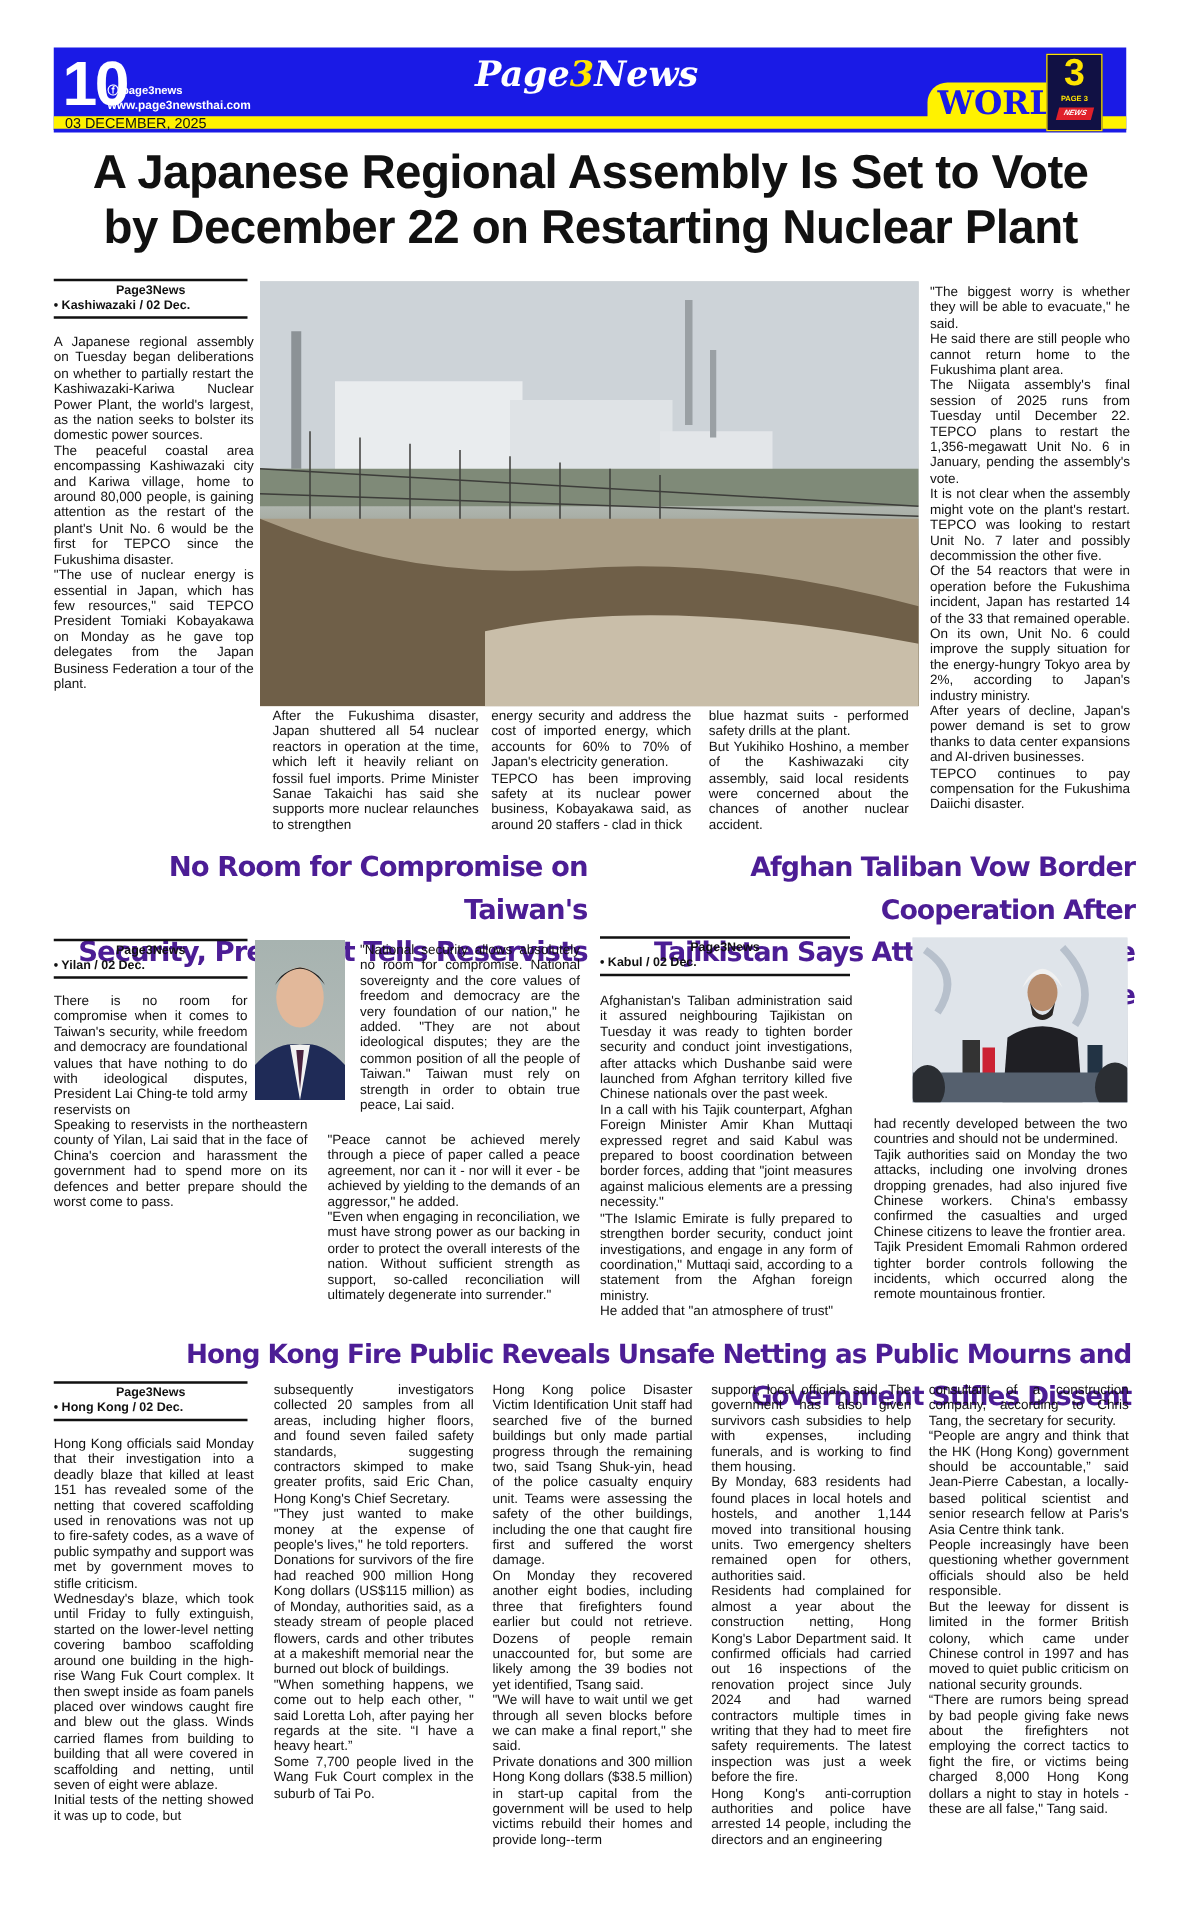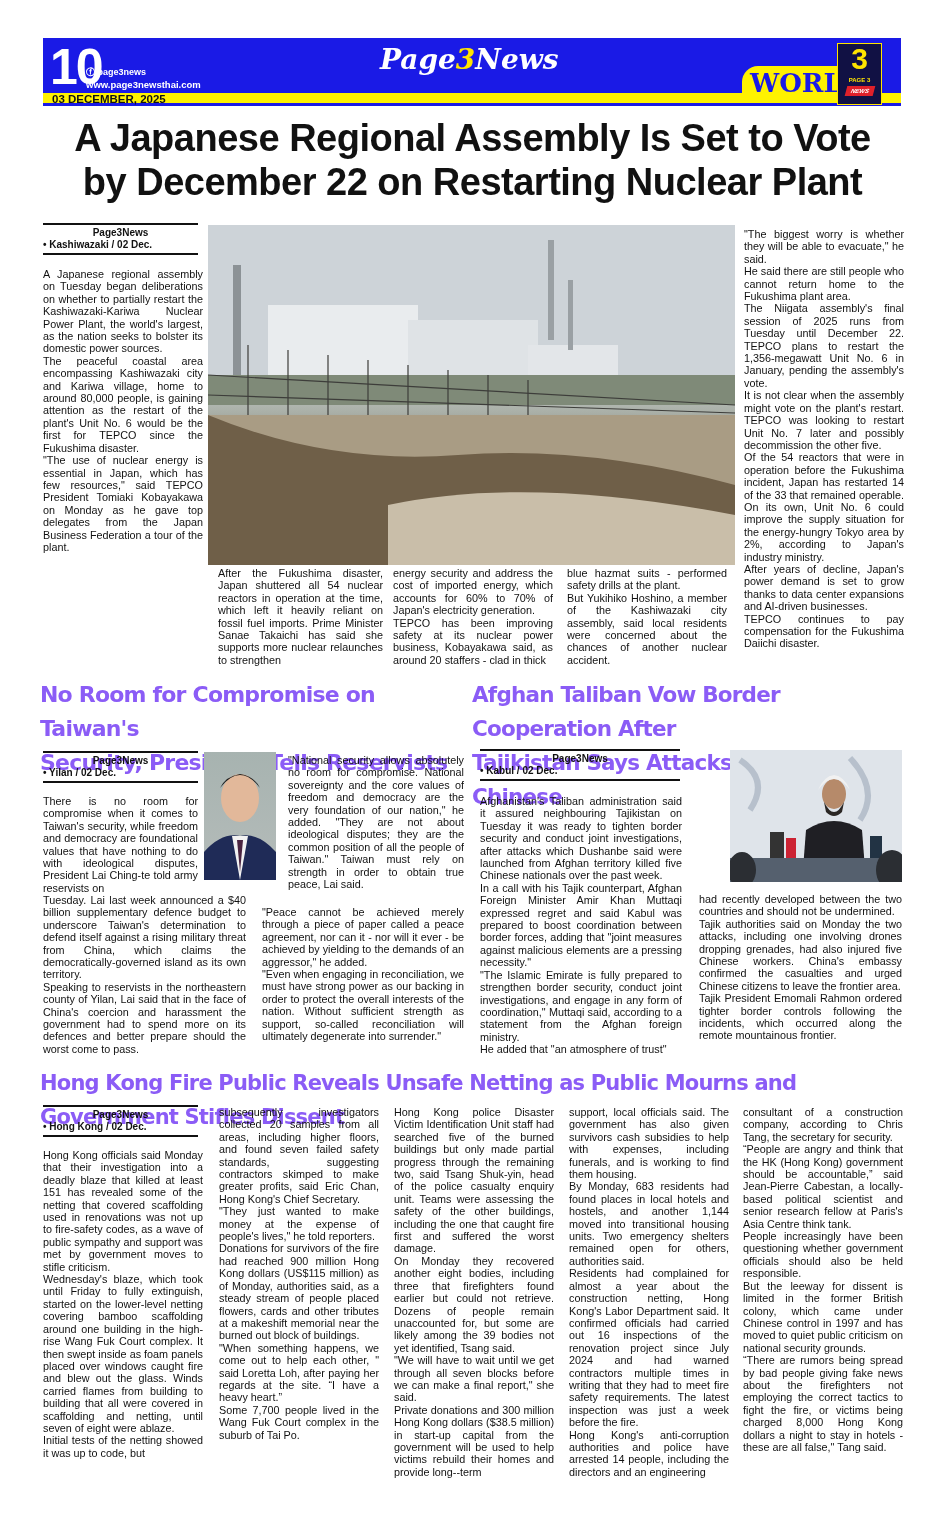--- a/index.html
+++ b/index.html
@@ -7,31 +7,31 @@
 body{position:relative;font-family:"Liberation Sans",sans-serif;color:#111}
 .abs{position:absolute}
 
 #mast{left:43px;top:38px;width:858px;height:66px;background:#1a1ae6}
 #mast-yellow{left:43px;top:93px;width:858px;height:11px;background:#fff200}
 #mast-wave{left:742px;top:66px;width:100px;height:38px;background:#fff200;border-top-left-radius:16px}
 #mast-rule{left:43px;top:103px;width:858px;height:3px;background:#1a1ae6}
 #page-num{left:50px;top:38px;font-size:50px;font-weight:bold;color:#fff;font-family:"Liberation Sans",sans-serif;letter-spacing:-2px;line-height:58px}
 #fb{left:86px;top:66px;font-size:9px;color:#fff;font-weight:bold}
 #web{left:86px;top:79px;font-size:9.5px;color:#fff;font-weight:bold}
-#date{left:52px;top:93px;font-size:11.5px;font-weight:bold;color:#111;line-height:12px}
+#date{left:52px;top:93px;font-size:11.5px;font-weight:normal;color:#111;line-height:12px}
 #logo{left:380px;top:43px;font-family:"DejaVu Serif",serif;font-size:28px;color:#fff;font-style:italic;font-weight:bold;letter-spacing:0}
 #logo .three{color:#ffe400}
 #world{left:750px;top:68px;font-size:26px;font-weight:bold;color:#1a1ae6;font-family:"DejaVu Serif",serif}
 #badge{left:837px;top:43px;width:45px;height:62px;background:#111144;border:1px solid #ffe400}
 #badge .b3{position:absolute;left:0;right:0;top:-2px;text-align:center;font-size:30px;font-weight:bold;color:#ffe400}
 #badge .b1{position:absolute;left:0;right:0;top:33px;text-align:center;font-size:6px;font-weight:bold;color:#ffe400}
 #badge .b2{position:absolute;left:8px;top:42px;width:28px;height:10px;background:#e0202a;transform:skew(-15deg);color:#fff;font-size:6px;font-weight:bold;text-align:center;font-style:italic;line-height:10px}
 
 .h1{left:40px;width:865px;text-align:center;font-size:38px;font-weight:bold;line-height:44px;color:#111;letter-spacing:-0.5px}
-.h2{text-align:left;font-weight:bold;color:#8b5cf6;font-family:"DejaVu Sans",sans-serif;letter-spacing:-0.8px}
+.h2{text-align:right;font-weight:bold;color:#4c1d95;font-family:"DejaVu Sans",sans-serif;letter-spacing:-0.8px}
 
 .byline{width:155px}
 .byline .rule{height:2px;background:#111}
 .byline .src{font-size:10px;font-weight:bold;text-align:center;margin-top:2px}
 .byline .loc{font-size:10px;font-weight:bold;margin-top:1px;margin-bottom:3px}
 
 .col{font-size:10.8px;line-height:12.4px;text-align:justify;color:#111}
 .col p{margin:0}
 
 #photo1{left:208px;top:225px;width:527px;height:340px;overflow:hidden;background:linear-gradient(#c9cfd4 0%,#d7dcdf 38%,#aab0a8 55%,#7a6f5e 70%,#b9ad96 100%)}
@@ -136,21 +136,20 @@
     <path d="M16 36 Q36 10 56 36 Q50 24 36 22 Q22 24 16 36Z" fill="#1d1d1d"></path>
     <path d="M0 128 L0 100 Q18 80 36 84 Q54 80 72 100 L72 128Z" fill="#1f2b57"></path>
     <path d="M28 84 L36 128 L44 84Z" fill="#f2f2f2"></path>
     <path d="M33 88 L36 120 L39 88Z" fill="#4a2440"></path>
   </svg>
 </div>
 <div class="abs col" style="left:43px;top:795px;width:155px">
   <p>There is no room for compromise when it comes to Taiwan's security, while freedom and democracy are foundational values that have nothing to do with ideological disputes, President Lai Ching-te told army reservists on</p>
 </div>
 <div class="abs col" style="left:43px;top:894px;width:203px">
-  <p>Tuesday. Lai last week announced a $40 billion supplementary defence budget to underscore Taiwan's determination to defend itself against a rising military threat from China, which claims the democratically-governed island as its own territory.</p>
   <p>Speaking to reservists in the northeastern county of Yilan, Lai said that in the face of China's coercion and harassment the government had to spend more on its defences and better prepare should the worst come to pass.</p>
 </div>
 <div class="abs col" style="left:288px;top:754px;width:176px">
   <p>"National security allows absolutely no room for compromise. National sovereignty and the core values of freedom and democracy are the very foundation of our nation," he added. "They are not about ideological disputes; they are the common position of all the people of Taiwan." Taiwan must rely on strength in order to obtain true peace, Lai said.</p>
 </div>
 <div class="abs col" style="left:262px;top:906px;width:202px">
   <p>"Peace cannot be achieved merely through a piece of paper called a peace agreement, nor can it - nor will it ever - be achieved by yielding to the demands of an aggressor," he added.</p>
   <p>"Even when engaging in reconciliation, we must have strong power as our backing in order to protect the overall interests of the nation. Without sufficient strength as support, so-called reconciliation will ultimately degenerate into surrender."</p>
 </div>
 

